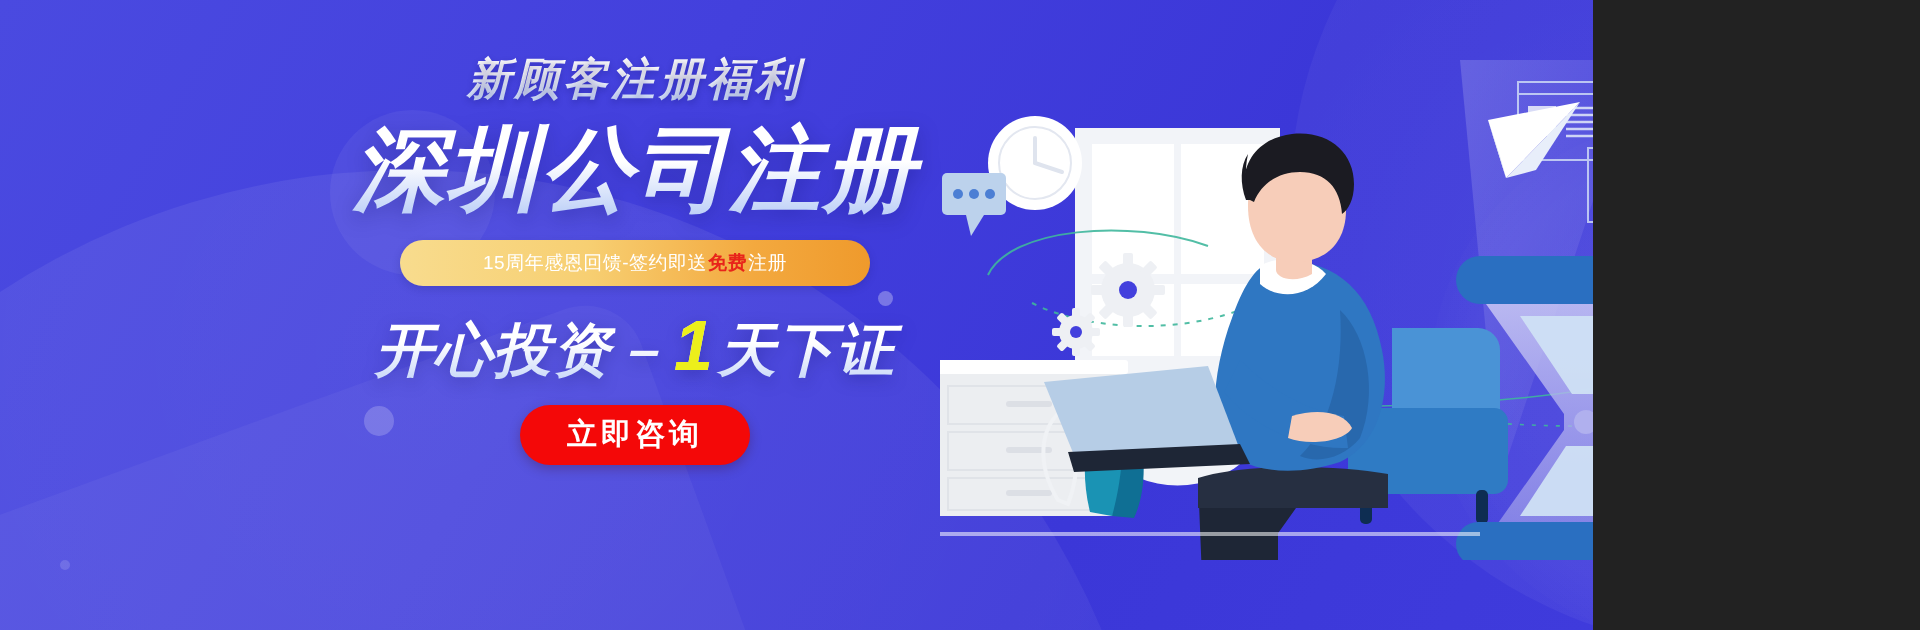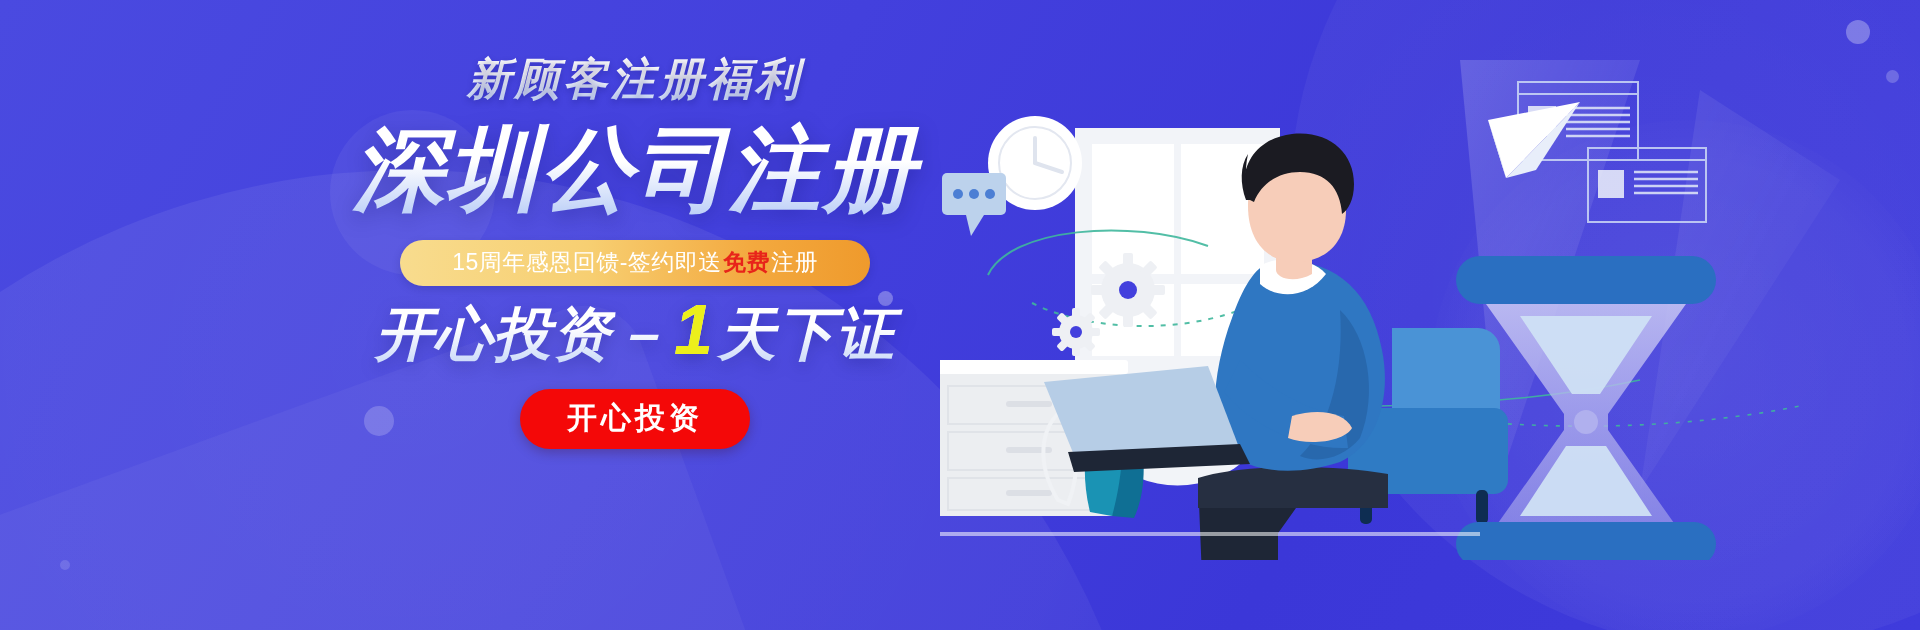--- a/index.html
+++ b/index.html
@@ -1,19 +1,19 @@
 <!DOCTYPE html>
 <html><head>
 <meta charset="utf-8">
 <style>
   * { margin:0; padding:0; box-sizing:border-box; }
   html,body { background:#222; }
   .banner{
     position:relative;
-    width:1920px; height:630px;
+    width:1593px; height:630px;
     overflow:hidden;
     font-family:"Liberation Sans","DejaVu Sans",sans-serif;
     background:linear-gradient(120deg,#4a4ae0 0%,#4340dd 38%,#3b37d8 70%,#3f3bdc 100%);
     text-decoration:underline;
   }
 
   
   .bg-blob{position:absolute;border-radius:50%;pointer-events:none;}
   .blob-a{left:-340px;top:170px;width:1500px;height:1500px;
           background:radial-gradient(circle at 50% 12%, rgba(255,255,255,.075) 0%, rgba(255,255,255,.055) 45%, rgba(255,255,255,0) 70%);}
@@ -56,28 +56,28 @@
     line-height:1.05;
     white-space:nowrap;
   }
 
   .pill{
     margin:22px auto 0;
     width:470px;height:46px;
     border-radius:23px;
     background:linear-gradient(90deg,#f8dc8e 0%,#f7cf72 40%,#f3a93f 75%,#ef9a2c 100%);
     display:flex;align-items:center;justify-content:center;
-    font-size:23px;color:#ffffff;font-weight:500;
+    font-size:19px;color:#ffffff;font-weight:500;
     letter-spacing:.5px;
     box-shadow:0 3px 8px rgba(20,20,90,.18);
   }
   .pill .hl{color:#e8241a;font-weight:bold;padding:0 1px;text-align:center;}
 
   .tagline{
-    margin-top:6px;
+    margin-top:22px;
     font-size:58px;font-weight:bold;font-style:italic;letter-spacing:1px;
     line-height:1.1;white-space:nowrap;
     background:linear-gradient(#ffffff 45%,#c3d4f8 100%);
     -webkit-background-clip:text;background-clip:text;
     -webkit-text-fill-color:transparent;
     filter:drop-shadow(0 5px 8px rgba(10,10,90,.28));
   }
   .tagline .num{
     -webkit-text-fill-color:#ecef1b;
     color:#ecef1b;
@@ -124,21 +124,21 @@
     <div class="pill">
       <span>15周年感恩回馈-签约即送</span>
         <span class="hl">免费</span>
         <span>注册</span>
     </div>
 
     <div class="tagline">
       <span>开心投资－</span><span class="num">1</span><span>天下证</span>
     </div>
 
-    <button class="cta">开心投资</button>
+    <button class="cta">立即咨询</button>
   </div>
 
   <div class="illo">
     <svg viewBox="0 0 960 500" xmlns="http://www.w3.org/2000/svg">
       <defs>
         <linearGradient id="hgGlass" x1="0" y1="0" x2="0" y2="1">
           <stop offset="0%" stop-color="#c8c7f4" stop-opacity=".85"></stop>
           <stop offset="100%" stop-color="#9f9eea" stop-opacity=".65"></stop>
         </linearGradient>
         <linearGradient id="beam" x1="0" y1="0" x2="1" y2="1">

